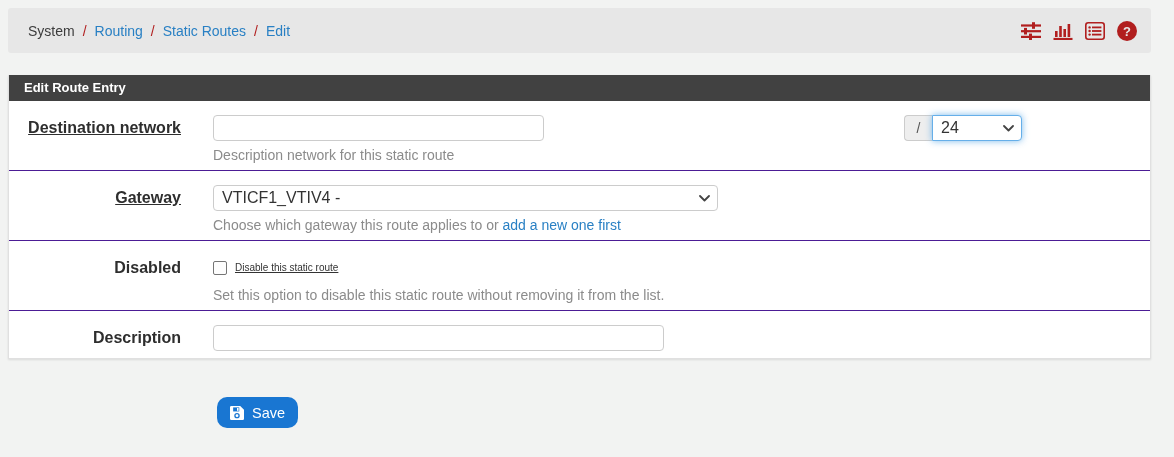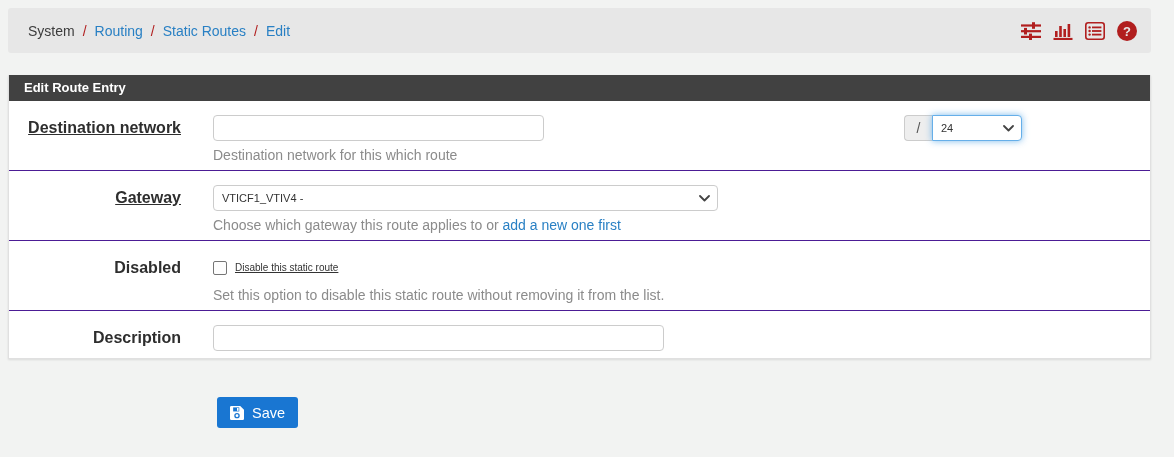--- a/index.html
+++ b/index.html
@@ -65,42 +65,42 @@
     width:28px; height:26px; background:#eeeeee;
     border:1px solid #ccc; border-right:none;
     border-radius:4px 0 0 4px;
     display:flex; align-items:center; justify-content:center;
     font-size:14px; color:#555;
   }
   .selectbox {
     position:relative; height:26px; background:#fff;
     border:1px solid #ccc; border-radius:4px;
     display:flex; align-items:center;
-    padding:0 22px 0 8px; font-size:11px; color:#333; cursor:pointer;
+    padding:0 22px 0 8px; font-size:16px; color:#333; cursor:pointer;
   }
   .selectbox .chev { position:absolute; right:7px; top:50%; margin-top:-3px; line-height:0; }
   .sel-mask {
     width:90px; border-radius:0 4px 4px 0;
     border-color:#66afe9;
     box-shadow:0 0 7px rgba(102,175,233,.85);
   }
   .sel-gw { width:505px; }
 
   
   .cb {
     width:14px; height:14px; background:#fdfdfd;
     border:1px solid #757575; border-radius:2px;
     margin-right:8px; flex:none; cursor:pointer;
   }
   .cb-label { font-size:10px; color:#333; line-height:26px; cursor:default;text-decoration:underline; }
 
   
   .save-btn {
     position:absolute; left:217px; top:397px; height:31px;
-    background:#1976d2; border:none; border-radius:3px;
+    background:#1976d2; border:none; border-radius:10px;
     color:#fff; font-size:14.5px; font-family:"Liberation Sans", sans-serif;
     display:flex; align-items:center; gap:8px; padding:0 13px;
     cursor:pointer;
   }
   .save-btn svg { display:block; }
 </style>
 </head>
 <body>
 
 <div class="topbar">
@@ -166,21 +166,21 @@
           <div class="selectbox sel-mask">
             <span>24</span>
             <span class="chev">
               <svg width="11" height="7" viewBox="0 0 11 7">
                   <path d="M1 1l4.5 4.5L10 1" fill="none" stroke="#444" stroke-width="1.8" stroke-linecap="round" stroke-linejoin="round"></path>
                 </svg>
             </span>
           </div>
         </div>
       </div>
-      <div class="help">Destination network for this which route</div>
+      <div class="help">Description network for this static route</div>
     </div>
   </div>
 
   <div class="frow">
     <div class="flabel u">Gateway</div>
     <div class="fcontent">
       <div class="ctl-line">
         <div class="selectbox sel-gw">
           <span>VTICF1_VTIV4 -</span>
           <span class="chev">

